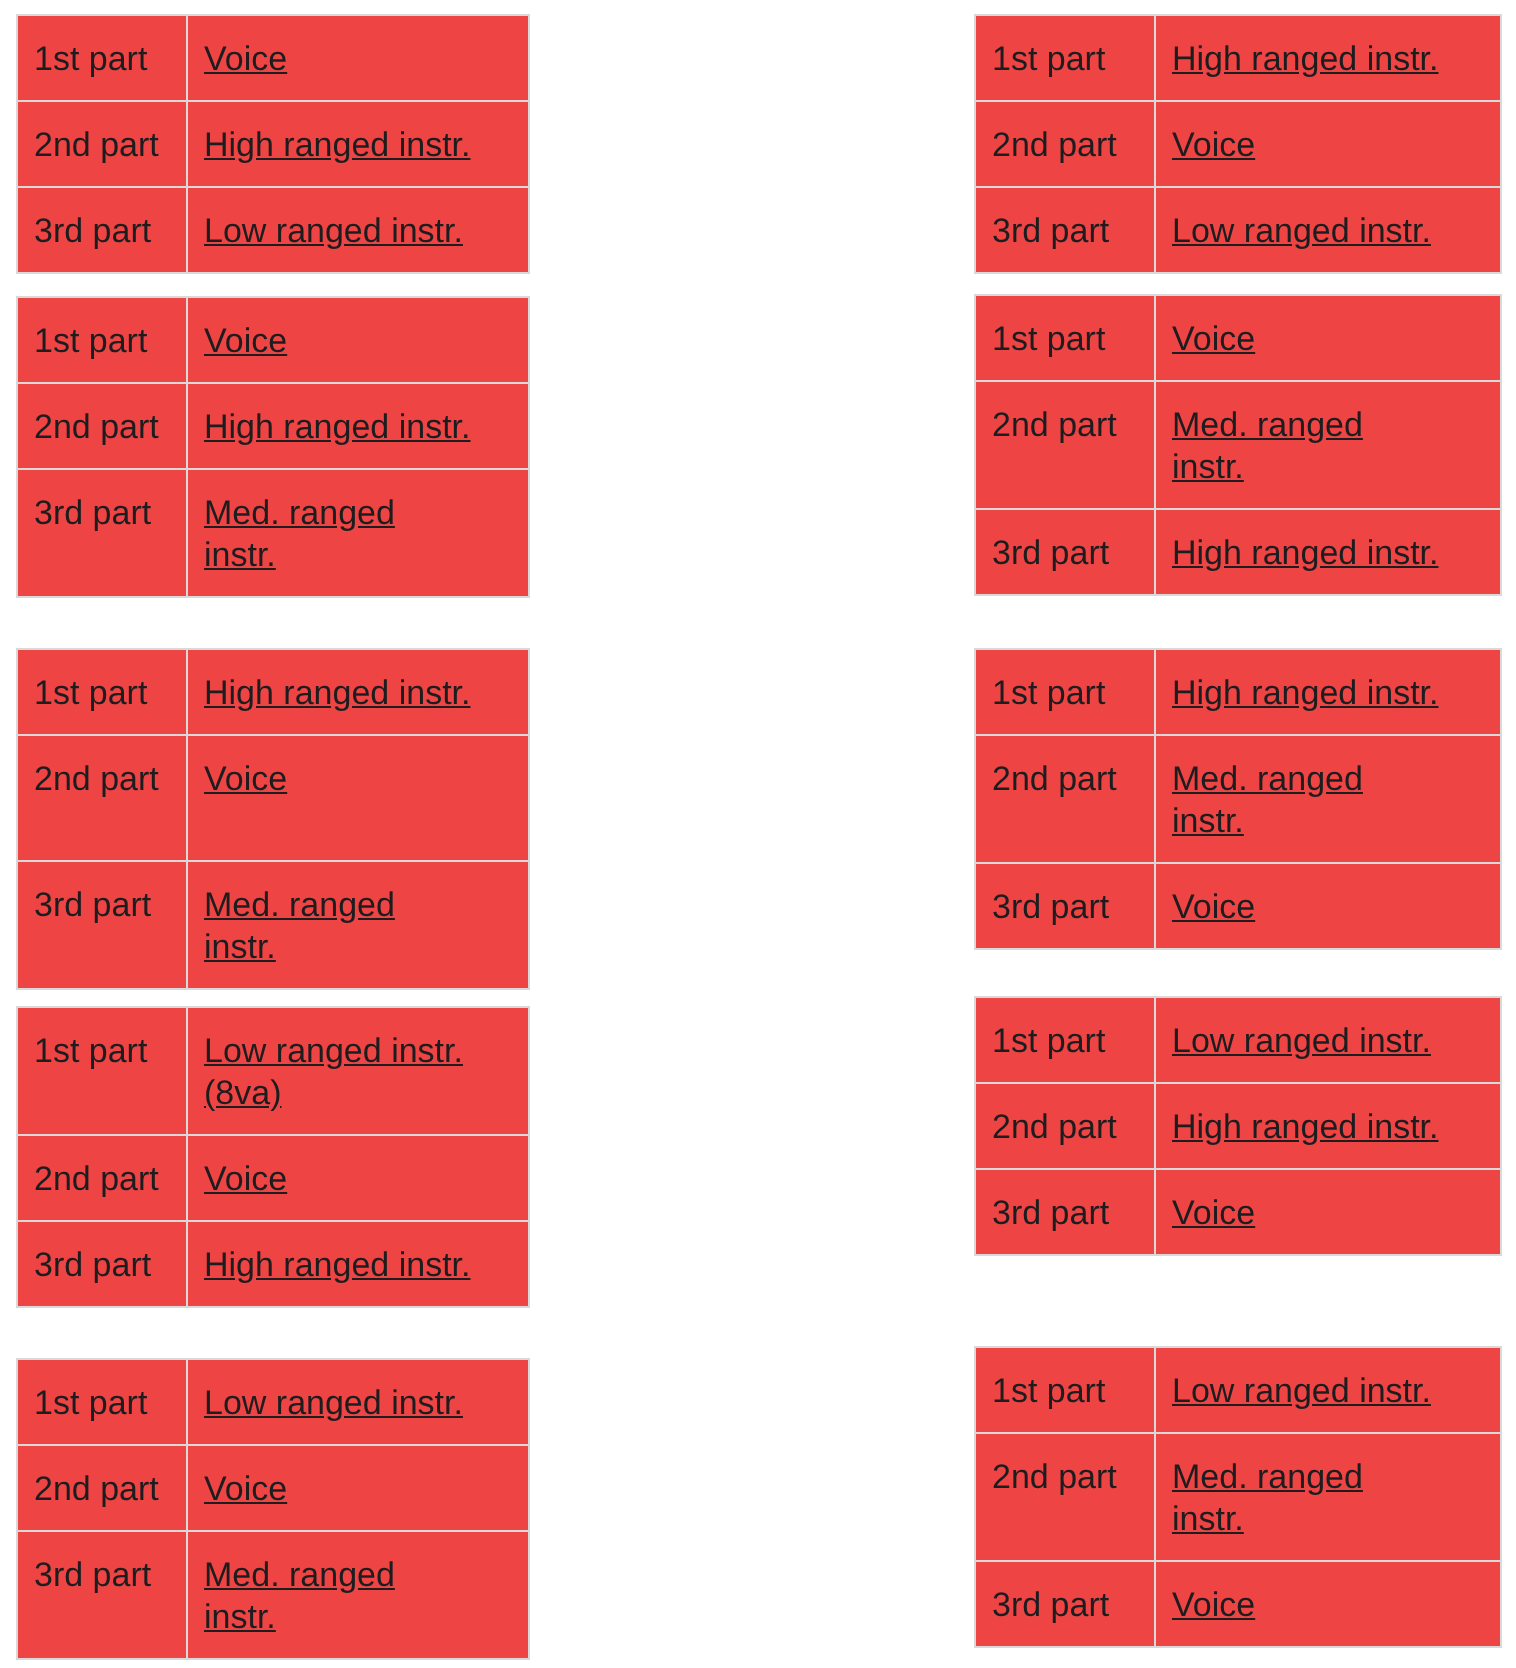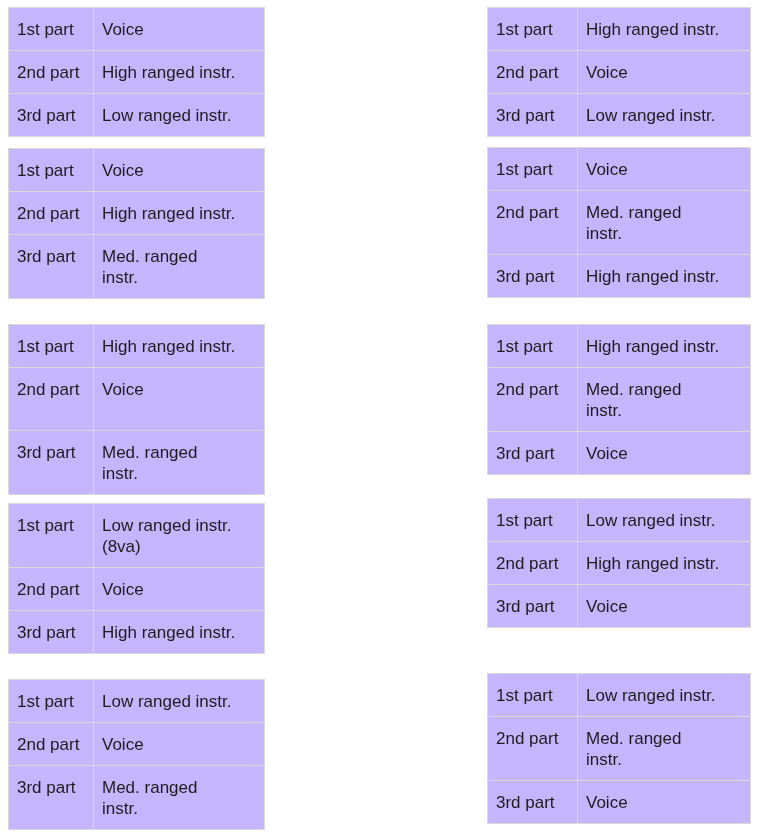--- a/index.html
+++ b/index.html
@@ -12,21 +12,21 @@
     font-family: "Liberation Sans", sans-serif;
     font-size: 17px;
     color: #1d1d1f;
   }
   .page { position: relative; width: 758px; height: 834px; }
   .col { position: absolute; top: 7px; }
   .col-left  { left: 8px;   width: 257px; }
   .col-right { left: 487px; width: 264px; }
   .tbl {
     border: 1px solid #d9d9d9;
-    background: #c4b5fd;
+    background: #ef4444;
     box-sizing: border-box;
   }
   
   .col-left  .tbl:nth-of-type(1) { margin-bottom: 11px; }
   .col-left  .tbl:nth-of-type(2) { margin-bottom: 25px; }
   .col-left  .tbl:nth-of-type(3) { margin-bottom: 8px;  }
   .col-left  .tbl:nth-of-type(4) { margin-bottom: 25px; }
   .col-right .tbl:nth-of-type(1) { margin-bottom: 10px; }
   .col-right .tbl:nth-of-type(2) { margin-bottom: 26px; }
   .col-right .tbl:nth-of-type(3) { margin-bottom: 23px; }
@@ -41,20 +41,21 @@
   }
   .cell.label {
     flex: none;
     width: 85px;
     border-right: 1px solid #d9d9d9;
   }
   .col-right .cell.label { width: 90px; }
   .cell.value {
     flex: 1;
     white-space: pre-line;
+    text-decoration: underline;
   }
 </style>
 </head>
 <body>
 
 <div class="page">
 
   <div class="col col-left">
 
     <div class="tbl">

